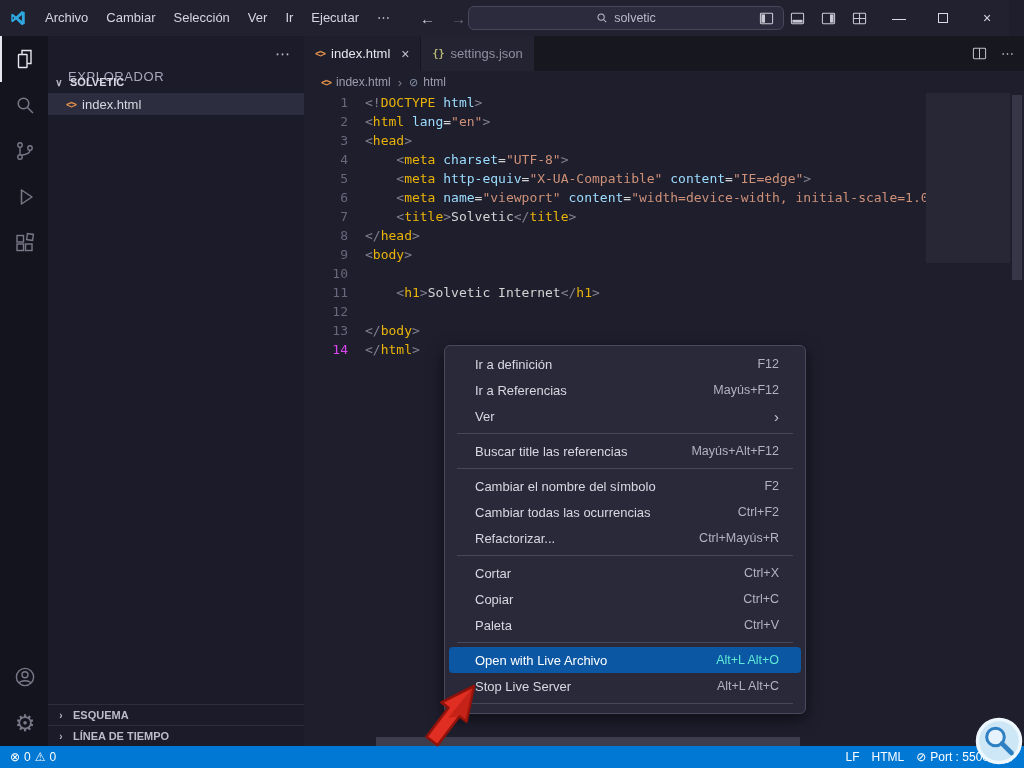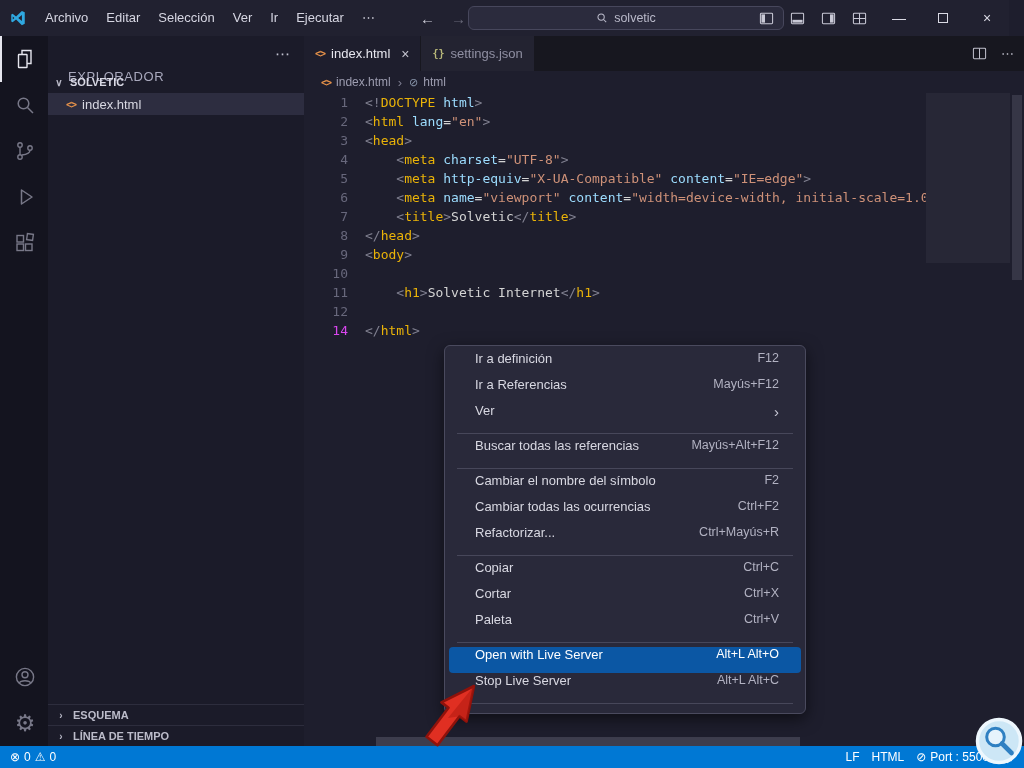--- a/index.html
+++ b/index.html
@@ -72,24 +72,24 @@
   .vscroll-thumb { position:absolute; top:2px; left:2px; width:10px; height:185px; background:rgba(140,140,160,.22); }
   .hscroll-thumb { position:absolute; left:376px; top:737px; width:424px; height:9px; background:#3d3d4d; z-index:6; }
 
   
   .statusbar { position:absolute; left:0; right:0; bottom:0; height:22px; background:#0078d4; color:#fff; display:flex; align-items:center; justify-content:space-between; padding:0 10px; font-size:12px; z-index:10; }
   .sb-left, .sb-right { display:flex; align-items:center; gap:12px; }
   .sb-item { display:flex; align-items:center; gap:4px; white-space:nowrap; }
 
   
   .context-menu { position:absolute; left:444px; top:345px; width:362px; background:#29293a; border:1px solid #4a4a5e; border-radius:6px; box-shadow:0 5px 16px rgba(0,0,0,.55); padding:5px 4px; z-index:50; }
-  .cm-item { height:26px; display:flex; justify-content:space-between; padding:0 22px 0 26px; border-radius:4px; color:#d8d8e2; font-size:13px; }
+  .cm-item { height:26px; display:flex; align-items:center; justify-content:space-between; padding:0 22px 0 26px; border-radius:4px; color:#d8d8e2; font-size:13px; }
   .cm-item .cm-short { color:#b2b2c2; font-size:12.5px; }
   .cm-item.hl { background:#0b57a4; color:#fff; }
-  .cm-item.hl .cm-short { color:#ffffff; }
+  .cm-item.hl .cm-short { color:#5eead4; }
   .cm-sep { height:1px; background:#47475a; margin:4px 8px; }
   .cm-sub { font-size:15px; color:#c9c9d6; }
 
   .arrow-pointer { position:absolute; left:412px; top:678px; z-index:60; }
   .magnifier-badge { position:absolute; right:0px; bottom:2px; z-index:70; }
 
   svg { display:block; }
 </style>
 </head>
 <body>
@@ -97,21 +97,21 @@
 <div class="window">
 
   <div class="titlebar">
     <div class="logo">
       <svg width="18" height="18" viewBox="0 0 24 24">
           <path fill="#2fa8e0" d="M17.2 2.5 9.4 9.9 4.8 6.4 3 7.3v9.4l1.8.9 4.6-3.5 7.8 7.4 3.8-1.8V4.3l-3.8-1.8zM5 13.9v-3.8l2.2 1.9L5 13.9zm12.2 2.1-4.8-4 4.8-4v8z"></path>
         </svg>
     </div>
     <div class="menubar">
         <div class="menu-item">Archivo</div>
-        <div class="menu-item">Editar</div>
+        <div class="menu-item">Cambiar</div>
         <div class="menu-item">Selección</div>
         <div class="menu-item">Ver</div>
         <div class="menu-item">Ir</div>
         <div class="menu-item">Ejecutar</div>
         <div class="menu-item">⋯</div>
       </div>
     <div class="nav-arrows">
       <span>←</span>
       <span class="fwd">→</span>
     </div>
@@ -308,20 +308,24 @@
             <span class="ln">10</span>
             <span class="code-text"></span>
           </div>
           <div class="code-row">
             <span class="ln">11</span>
             <span class="code-text"><span class="tk-x">    </span><span class="tk-p">&lt;</span><span class="tk-t">h1</span><span class="tk-p">&gt;</span><span class="tk-x">Solvetic Internet</span><span class="tk-p">&lt;/</span><span class="tk-t">h1</span><span class="tk-p">&gt;</span></span>
           </div>
           <div class="code-row">
             <span class="ln">12</span>
             <span class="code-text"></span>
+          </div>
+          <div class="code-row">
+            <span class="ln">13</span>
+            <span class="code-text"><span class="tk-p">&lt;/</span><span class="tk-t">body</span><span class="tk-p">&gt;</span></span>
           </div>
           <div class="code-row">
             <span class="ln active">14</span>
             <span class="code-text"><span class="tk-p">&lt;/</span><span class="tk-t">html</span><span class="tk-p">&gt;</span></span>
           </div>
         </div>
       <div class="minimap">
         <div class="mini-slider"></div>
         <div>
             <div class="mini-row"></div>
@@ -381,52 +385,52 @@
       <div class="cm-item">
         <span>Ir a Referencias</span>
         <span class="cm-short">Mayús+F12</span>
       </div>
       <div class="cm-item">
         <span>Ver</span>
         <span class="cm-sub">›</span>
       </div>
       <div class="cm-sep"></div>
       <div class="cm-item">
-        <span>Buscar todas las referencias</span>
+        <span>Buscar title las referencias</span>
         <span class="cm-short">Mayús+Alt+F12</span>
       </div>
       <div class="cm-sep"></div>
       <div class="cm-item">
         <span>Cambiar el nombre del símbolo</span>
         <span class="cm-short">F2</span>
       </div>
       <div class="cm-item">
         <span>Cambiar todas las ocurrencias</span>
         <span class="cm-short">Ctrl+F2</span>
       </div>
       <div class="cm-item">
         <span>Refactorizar...</span>
         <span class="cm-short">Ctrl+Mayús+R</span>
       </div>
       <div class="cm-sep"></div>
       <div class="cm-item">
+        <span>Cortar</span>
+        <span class="cm-short">Ctrl+X</span>
+      </div>
+      <div class="cm-item">
         <span>Copiar</span>
         <span class="cm-short">Ctrl+C</span>
       </div>
       <div class="cm-item">
-        <span>Cortar</span>
-        <span class="cm-short">Ctrl+X</span>
-      </div>
-      <div class="cm-item">
         <span>Paleta</span>
         <span class="cm-short">Ctrl+V</span>
       </div>
       <div class="cm-sep"></div>
       <div class="cm-item hl">
-        <span>Open with Live Server</span>
+        <span>Open with Live Archivo</span>
         <span class="cm-short">Alt+L Alt+O</span>
       </div>
       <div class="cm-item">
         <span>Stop Live Server</span>
         <span class="cm-short">Alt+L Alt+C</span>
       </div>
       <div class="cm-sep"></div>
     </div>
 
   <div class="arrow-pointer">

